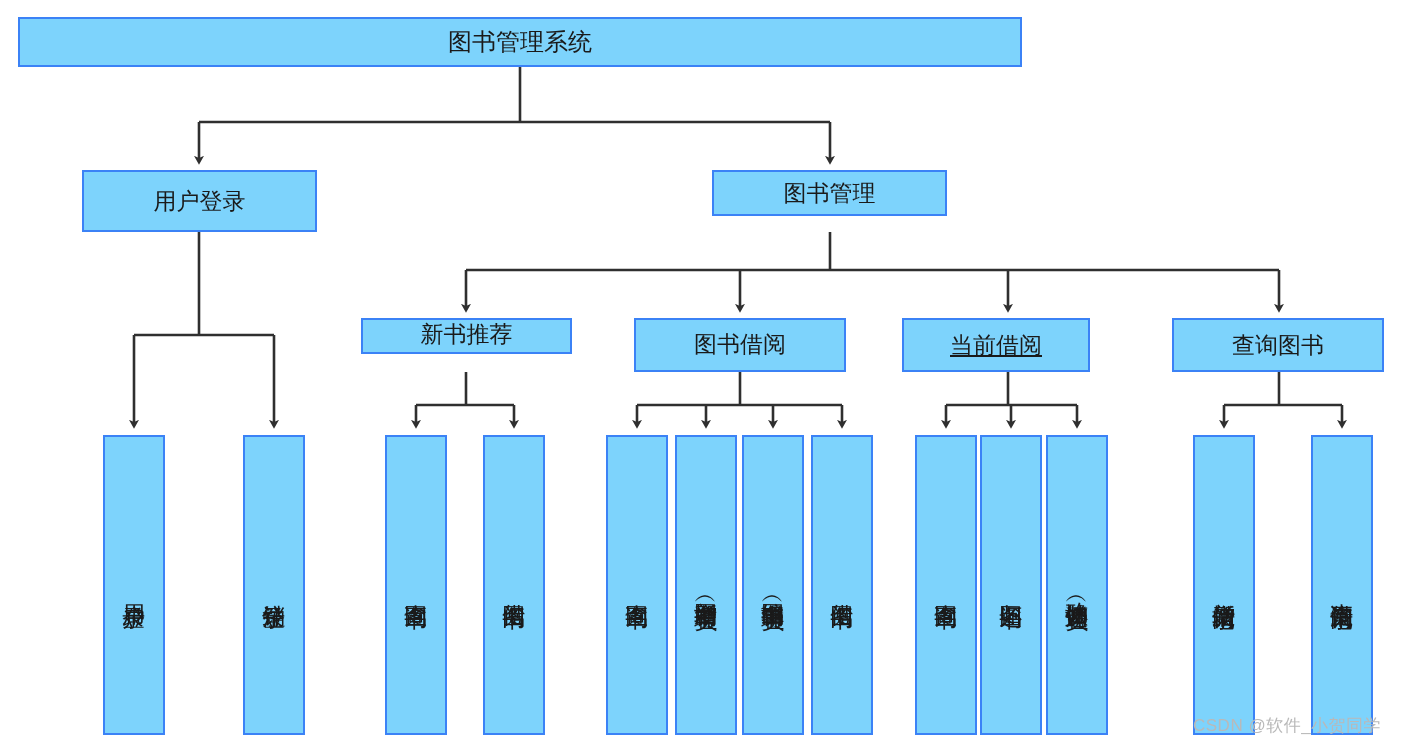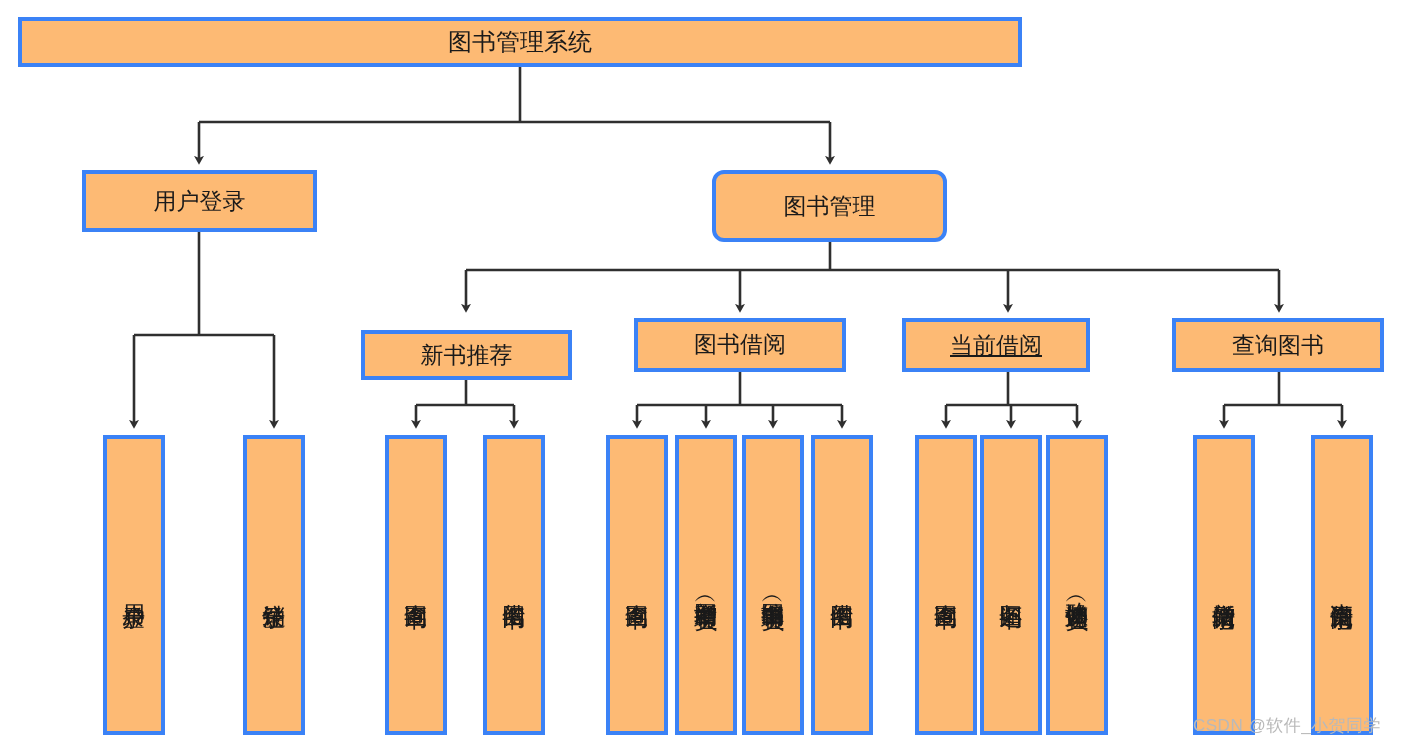--- a/index.html
+++ b/index.html
@@ -19,22 +19,22 @@
     position: absolute;
     left: 0;
     top: 0;
     width: 1405px;
     height: 747px;
     pointer-events: none;
   }
   .node {
     position: absolute;
     box-sizing: border-box;
-    border: 4px solid #3b82f6;
-    background: #fdba74;
+    border: 2px solid #3b82f6;
+    background: #7dd3fc;
     color: #1a1a1a;
     display: flex;
     align-items: center;
     justify-content: center;
     text-align: center;
     line-height: 1.16;
   }
   .node.horiz {
     font-size: 23px;
   }
@@ -109,23 +109,23 @@
       <path d="M1279,372 L1279,405"></path>
       <path d="M1224,405 L1342,405"></path>
       <path d="M1224,405 L1224,424" marker-end="url(#arrow)"></path>
       <path d="M1342,405 L1342,424" marker-end="url(#arrow)"></path>
     </g>
   </svg>
 
   <div class="node horiz root" style="left:18px; top:17px; width:1004px; height:50px;">图书管理系统</div>
 
   <div class="node horiz" style="left:82px; top:170px; width:235px; height:62px;">用户登录</div>
-  <div class="node horiz" style="left:712px; top:170px; width:235px; height:72px;border-radius:12px;">图书管理</div>
+  <div class="node horiz" style="left:712px; top:170px; width:235px; height:46px;">图书管理</div>
 
-  <div class="node horiz" style="left:361px; top:330px; width:211px; height:50px;">新书推荐</div>
+  <div class="node horiz" style="left:361px; top:318px; width:211px; height:36px;font-family:Liberation Mono, monospace;">新书推荐</div>
   <div class="node horiz" style="left:634px; top:318px; width:212px; height:54px;font-family:Liberation Serif, serif;">图书借阅</div>
   <div class="node horiz" style="left:902px; top:318px; width:188px; height:54px;text-decoration:underline;">当前借阅</div>
   <div class="node horiz" style="left:1172px; top:318px; width:212px; height:54px;">查询图书</div>
 
   <div class="node vert" style="left:103px; top:435px; width:62px; height:300px;">用户登录</div>
   <div class="node vert" style="left:243px; top:435px; width:62px; height:300px;">注销登录</div>
 
   <div class="node vert" style="left:385px; top:435px; width:62px; height:300px;">查询图书</div>
   <div class="node vert" style="left:483px; top:435px; width:62px; height:300px;">借阅图书</div>
 

